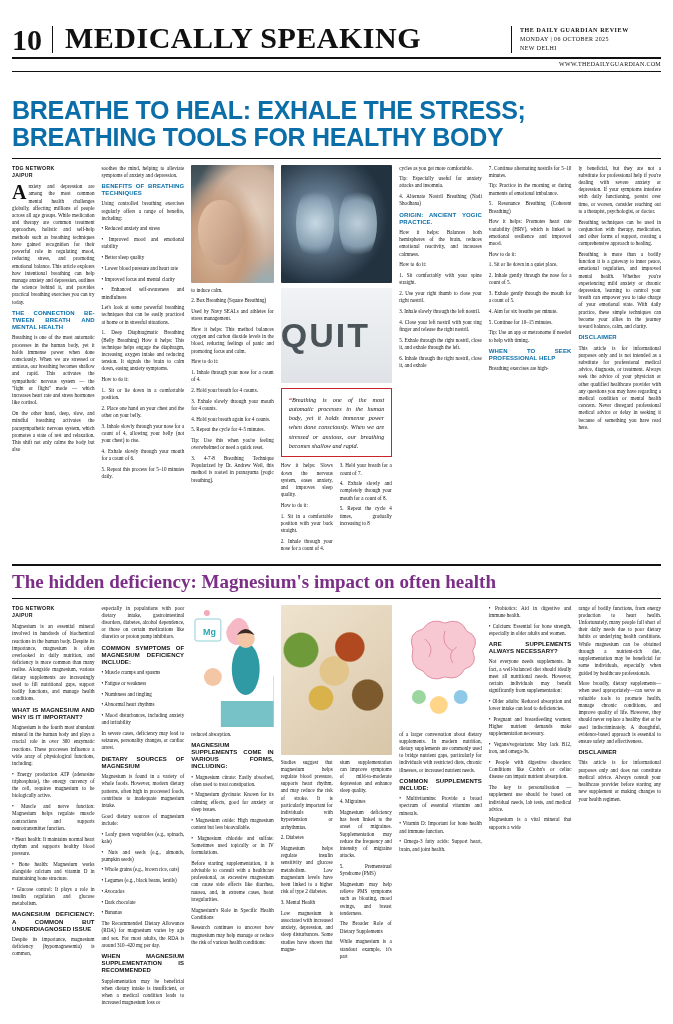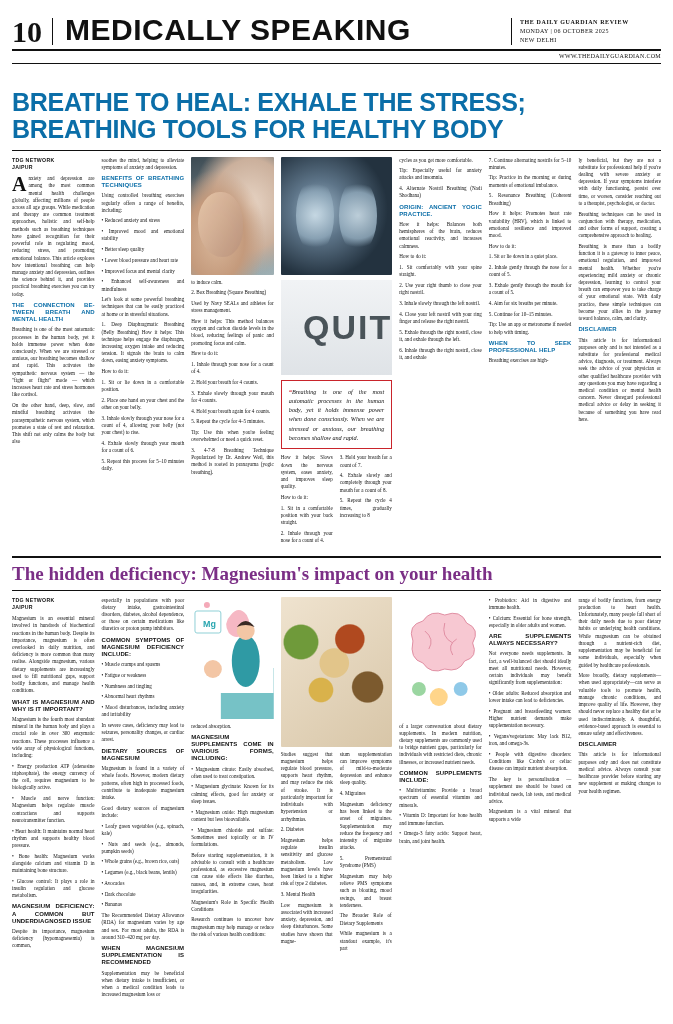--- a/index.html
+++ b/index.html
@@ -4,26 +4,26 @@
 <style>
   * { box-sizing: border-box; }
   html, body { margin:0; padding:0; }
   body {
     width: 673px; height: 1024px;
     background: #ffffff;
     font-family: "Liberation Serif", serif;
     color: #111;
     overflow: hidden;
   }
-  .page { width:673px; height:728px; padding: 16px 12px; position:relative; }
+  .page { width:673px; height:728px; padding: 24px 12px; position:relative; }
 
   
   .masthead { display:flex; align-items:flex-end; border-bottom: 2px solid #111; padding-bottom: 4px; }
   .folio { font-family:"Liberation Serif",serif; font-size: 30px; font-weight: 700; line-height: .9; padding-right: 10px; border-right: 1px solid #111; margin-right: 12px; }
-  .mast-title { font-size: 30px; font-weight: 700; letter-spacing: .5px; line-height: .95; flex: 1; font-family:Liberation Sans, sans-serif; }
+  .mast-title { font-size: 30px; font-weight: 700; letter-spacing: .5px; line-height: .95; flex: 1; font-family:Liberation Serif, serif; }
   .mast-right { text-align: left; font-size: 6px; line-height: 1.5; letter-spacing: .4px; padding-left: 8px; border-left:1px solid #111; min-width: 150px; }
   .mast-right .rev { font-weight: 700; letter-spacing: .6px; }
   .mast-site { font-size: 6px; text-align:right; letter-spacing:.3px; padding-top:2px; }
   .mast-flex { display:flex; flex-direction:column; justify-content:flex-end; }
 
   
   .headline { color: #0b6ea8; font-family:"Liberation Sans", sans-serif; font-weight: 800; font-size: 25px; line-height: 1.08; letter-spacing: -0.3px; margin: 25px 0 7px; }
   .rule-thin { border-top: 1px solid #111; margin: 4px 0 6px; }
 
   
@@ -44,21 +44,21 @@
       radial-gradient(ellipse at 72% 40%, #e7d4c4 0%, #cbb09c 45%, transparent 70%),
       linear-gradient(160deg,#3c4a52 0%, #6b7b82 40%, #9fb0b4 100%);
   }
   .ph-hands::after { content:""; position:absolute; left:8%; top:30%; width:55%; height:55%; border-radius:50% 50% 45% 55%; background:linear-gradient(120deg,#e3c3a7,#c39madd); background:linear-gradient(120deg,#e8c8ab,#b9917a); opacity:.95; filter:blur(.3px); }
   .ph-xray { height: 118px; background:
       radial-gradient(circle at 35% 45%, #9fb7c9 0%, #5d7488 30%, #23323f 70%),
       linear-gradient(180deg,#1b2733,#39505f);
     position:relative; }
   .ph-xray::before{content:"";position:absolute;left:14%;top:18%;width:34%;height:64%;border-radius:50%;background:radial-gradient(circle,#cfe0ea .0%,#8fa8ba 55%,transparent 75%);opacity:.85;}
   .ph-xray::after{content:"";position:absolute;left:52%;top:18%;width:34%;height:64%;border-radius:50%;background:radial-gradient(circle,#cfe0ea .0%,#8fa8ba 55%,transparent 75%);opacity:.85;}
-  .quit-box { height: 95px; background: linear-gradient(180deg,#f1f3f5,#dfe3e7); position:relative; display:flex; align-items:center; justify-content:flex-end; }
+  .quit-box { height: 95px; background: linear-gradient(180deg,#f1f3f5,#dfe3e7); position:relative; display:flex; align-items:center; justify-content:flex-start; }
   .quit-box span { font-family:"Liberation Sans",sans-serif; font-weight:800; font-size:34px; letter-spacing:2px; color:#2f3a40; opacity:.85; }
 
   
   .pullquote { border:1px solid #c9242b; padding:6px 7px; font-style:italic; font-size:6.2px; line-height:1.5; color:#111; margin: 5px 0; }
   .pullquote .mark { color:#c9242b; font-weight:700; }
 
   
   .mag-headline { color:#7b2f86; font-family:"Liberation Serif",serif; font-weight:700; font-size:19px; line-height:1.1; margin:6px 0 5px; }
   .illus { width:100%; height:122px; position:relative; overflow:hidden; background:#fdfdfd; }
   .ill-woman { background: radial-gradient(circle at 50% 35%, #ffe7d2 0 18%, transparent 19%),
@@ -206,21 +206,21 @@
       <p>ly beneficial, but they are not a substitute for professional help if you're dealing with severe anxiety or depression. If your symptoms interfere with daily functioning, persist over time, or worsen, consider reaching out to a therapist, psychologist, or doctor.</p>
       <p>Breathing techniques can be used in conjunction with therapy, medication, and other forms of support, creating a comprehensive approach to healing.</p>
       <p>Breathing is more than a bodily function it is a gateway to inner peace, emotional regulation, and improved mental health. Whether you're experiencing mild anxiety or chronic depression, learning to control your breath can empower you to take charge of your emotional state. With daily practice, these simple techniques can become your allies in the journey toward balance, calm, and clarity.</p>
       <div class="subhead">DISCLAIMER</div>
       <p>This article is for informational purposes only and is not intended as a substitute for professional medical advice, diagnosis, or treatment. Always seek the advice of your physician or other qualified healthcare provider with any questions you may have regarding a medical condition or mental health concern. Never disregard professional medical advice or delay in seeking it because of something you have read here.</p>
     </div>
   </div>
 
   <div class="sec-sep"></div>
 
-  <div class="mag-headline">The hidden deficiency: Magnesium's impact on your health</div>
+  <div class="mag-headline">The hidden deficiency: Magnesium's impact on often health</div>
   <div class="rule-thin"></div>
 
   <div class="cols">
 
     <div class="col" style="width:83px;">
       <div class="byline" style="white-space:pre-line;">TDG NETWORK
 JAIPUR</div>
       <p>Magnesium is an essential mineral involved in hundreds of biochemical reactions in the human body. Despite its importance, magnesium is often overlooked in daily nutrition, and deficiency is more common than many realise. Alongside magnesium, various dietary supplements are increasingly used to fill nutritional gaps, support bodily functions, and manage health conditions.</p>
       <div class="subhead dark">WHAT IS MAGNESIUM AND WHY IS IT IMPORTANT?</div>
       <p>Magnesium is the fourth most abundant mineral in the human body and plays a crucial role in over 300 enzymatic reactions. These processes influence a wide array of physiological functions, including:</p>

